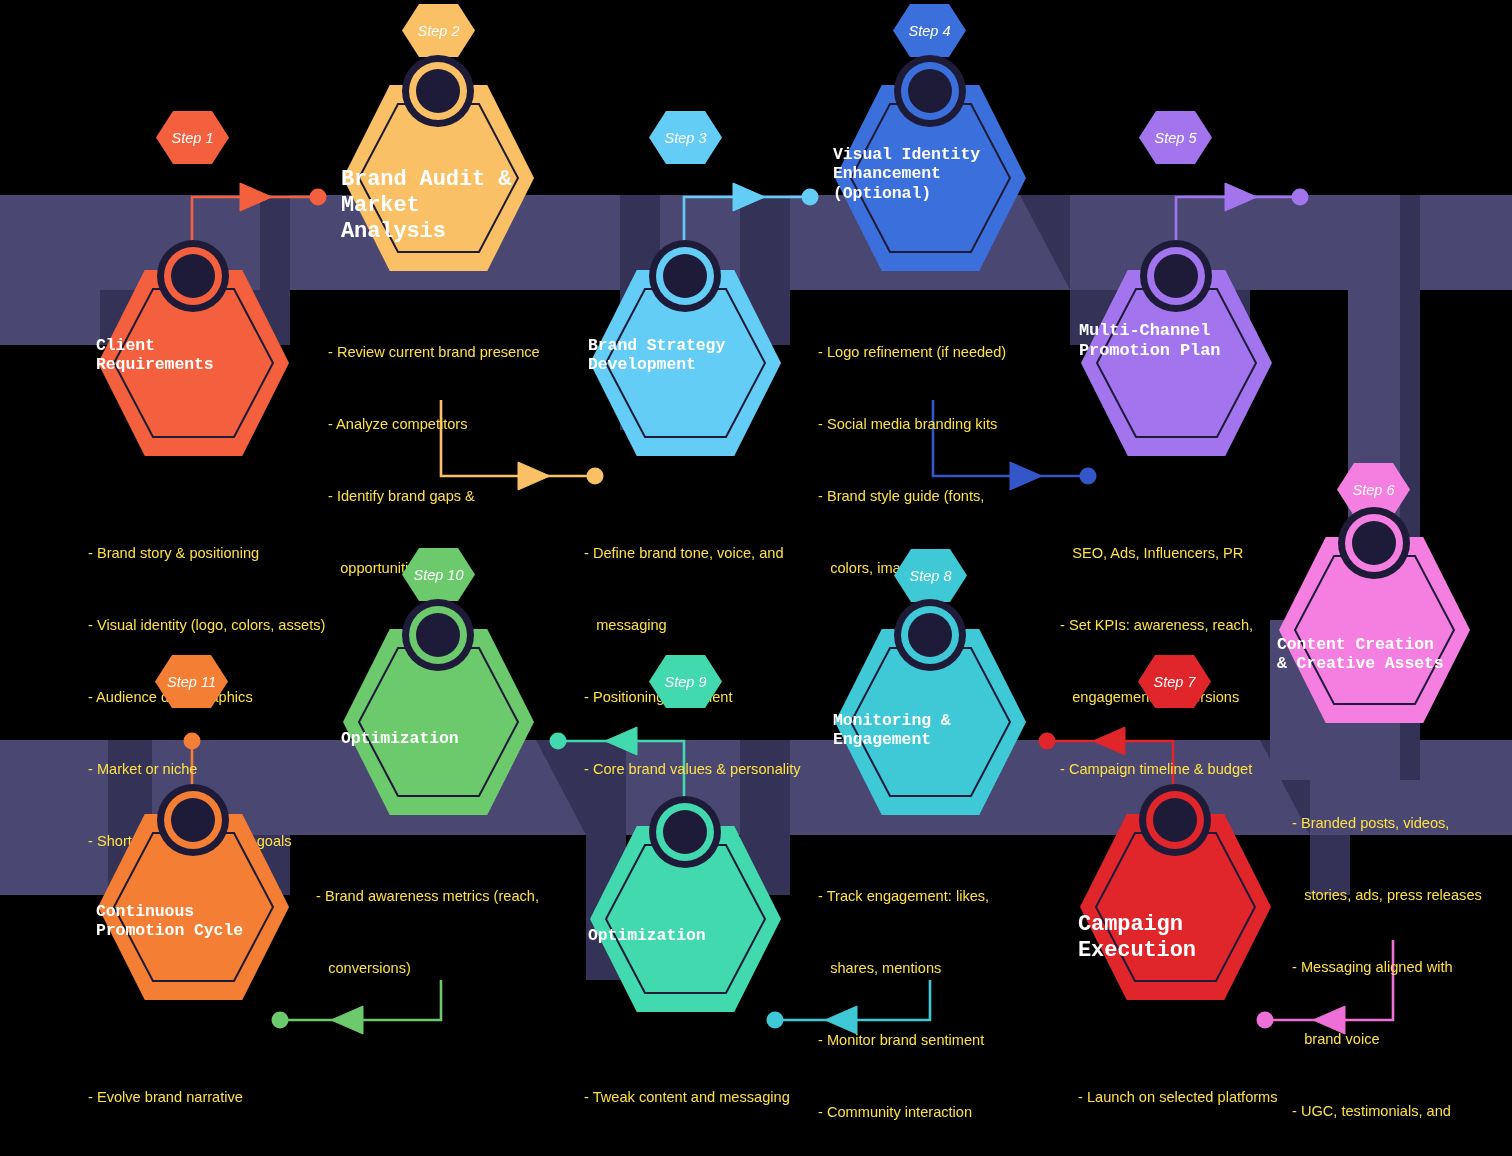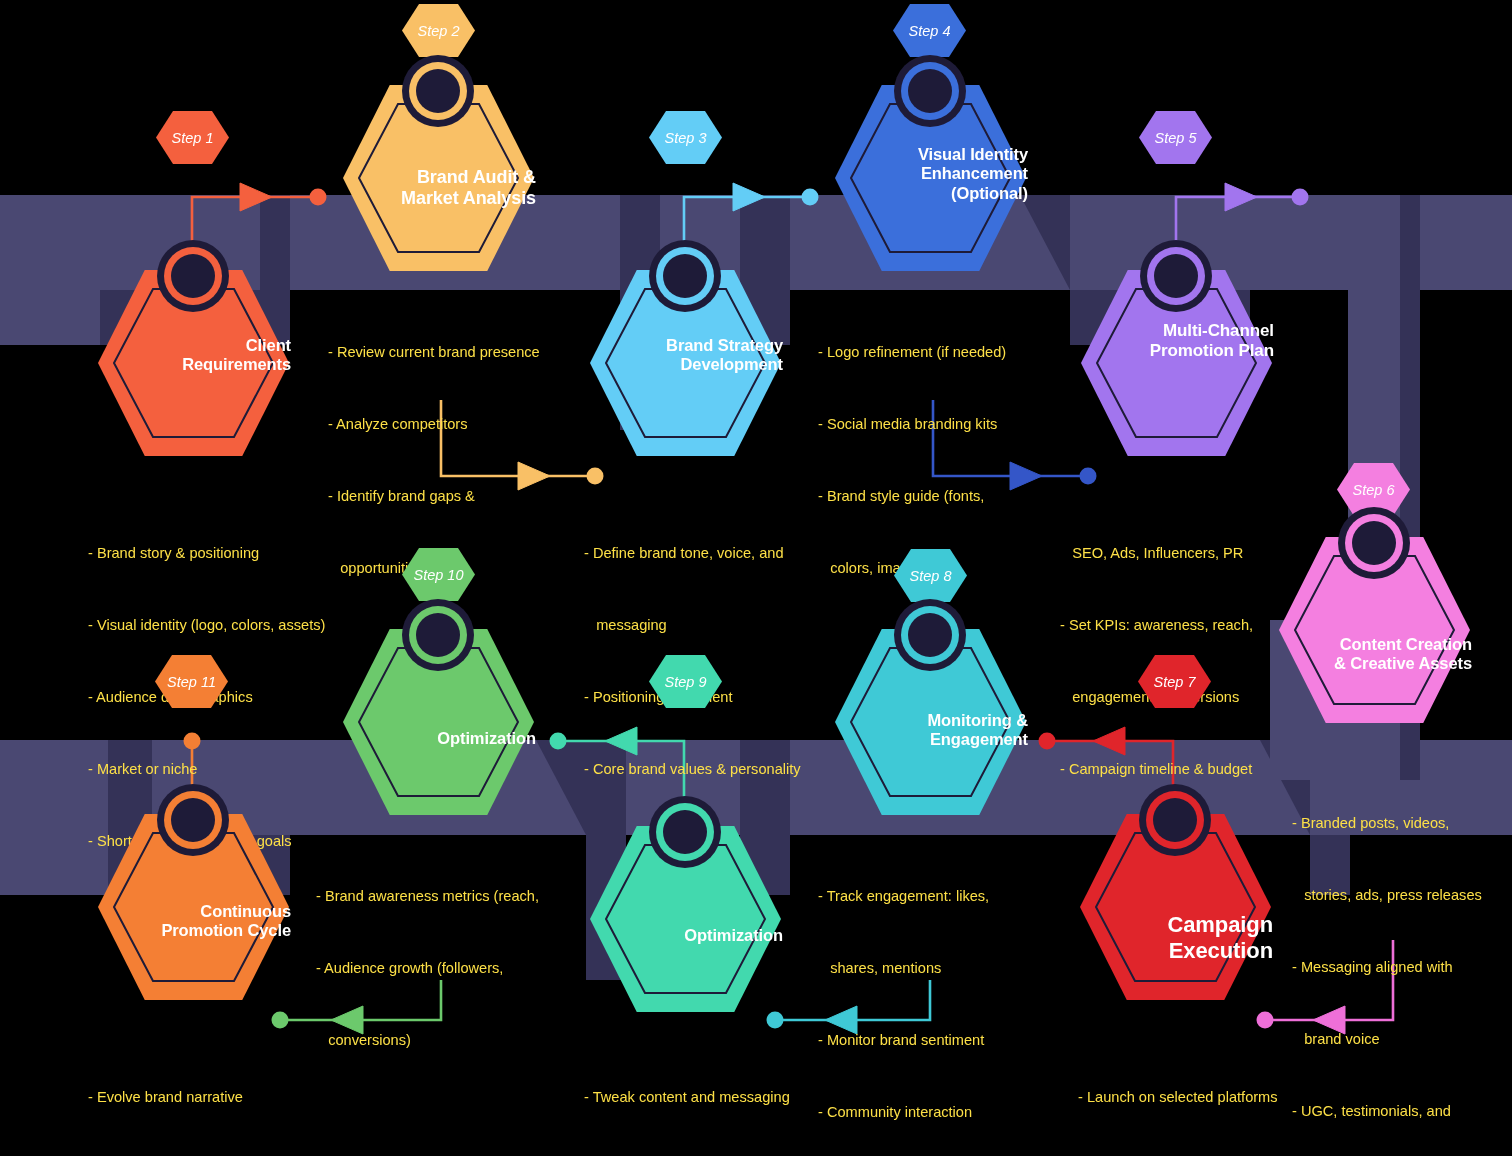--- a/index.html
+++ b/index.html
@@ -15,26 +15,27 @@
     overflow: hidden;
   }
   
   .ribbon { position:absolute; left:0; top:0; width:1512px; height:1156px; pointer-events:none; }
 
   
   .node { position:absolute; }
   .hex-svg { display:block; overflow:visible; }
   .hex-label {
     position:absolute; left:0; right:0;
-    text-align:right;
+    text-align:left;
     color:#ffffff;
     font-weight:bold;
     line-height:1.18;
     letter-spacing:-0.1px;
     pointer-events:none;
+    font-family:Liberation Mono, monospace;
   }
   
   .badge { position:absolute;font-style:italic; }
   .badge-label {
     position:absolute; left:0; right:0; top:50%;
     transform:translateY(-50%);
     text-align:center; color:#fff;
     font-size:14.5px; font-weight:500;
     pointer-events:none;
   }
@@ -223,21 +224,21 @@
   </div>
   <div class="node" style="left:341px; top:83px;">
     <svg class="hex-svg" width="195" height="190" viewBox="0 0 195 190">
       <polygon points="48.75,2 146.25,2 193,95 146.25,188 48.75,188 2,95" fill="#f9c066"></polygon>
       <polygon points="57,21 138,21 177,95 138,169 57,169 18,95" fill="none" stroke="#1e1b38" stroke-width="2"></polygon>
     </svg>
     <div class="medal" style="left:61px; top:-28px; width:72px; height:72px; background:#1e1b38;">
       <div style="position:absolute; left:7px; top:7px; width:58px; height:58px; border-radius:50%; background:#f9c066;"></div>
       <div style="position:absolute; left:14px; top:14px; width:44px; height:44px; border-radius:50%; background:#1e1b38;"></div>
     </div>
-    <div class="hex-label" style="top:84px; font-size:18px;">
+    <div class="hex-label" style="top:84px; font-size:22px;">
       <span>Brand Audit &amp;</span><br>
       <span>Market Analysis</span>
     </div>
   </div>
   <div class="bullets" style="left:328px; top:292px; width:320px;">
     <span class="ln">- Review current brand presence</span>
     <span class="ln">- Analyze competitors</span>
     <span class="ln">- Identify brand gaps &amp;</span>
     <span class="ln">   opportunities</span>
   </div>
@@ -447,21 +448,20 @@
     <div class="medal" style="left:61px; top:-28px; width:72px; height:72px; background:#1e1b38;">
       <div style="position:absolute; left:7px; top:7px; width:58px; height:58px; border-radius:50%; background:#6cc96c;"></div>
       <div style="position:absolute; left:14px; top:14px; width:44px; height:44px; border-radius:50%; background:#1e1b38;"></div>
     </div>
     <div class="hex-label" style="top:102px; font-size:16.5px;">
       <span>Optimization</span>
     </div>
   </div>
   <div class="bullets" style="left:316px; top:836px; width:330px;">
     <span class="ln">- Brand awareness metrics (reach,</span>
-    <span class="ln">- Audience growth (followers,</span>
     <span class="ln">   conversions)</span>
     
     
   </div>
 
   <div class="badge" style="left:154px; top:654px; width:75px; height:55px;">
     <svg width="75" height="55" viewBox="0 0 75 55">
       <polygon points="18,1 57,1 74,27.5 57,54 18,54 1,27.5" fill="#f47f34"></polygon>
     </svg>
     <div class="badge-label">Step 11</div>

